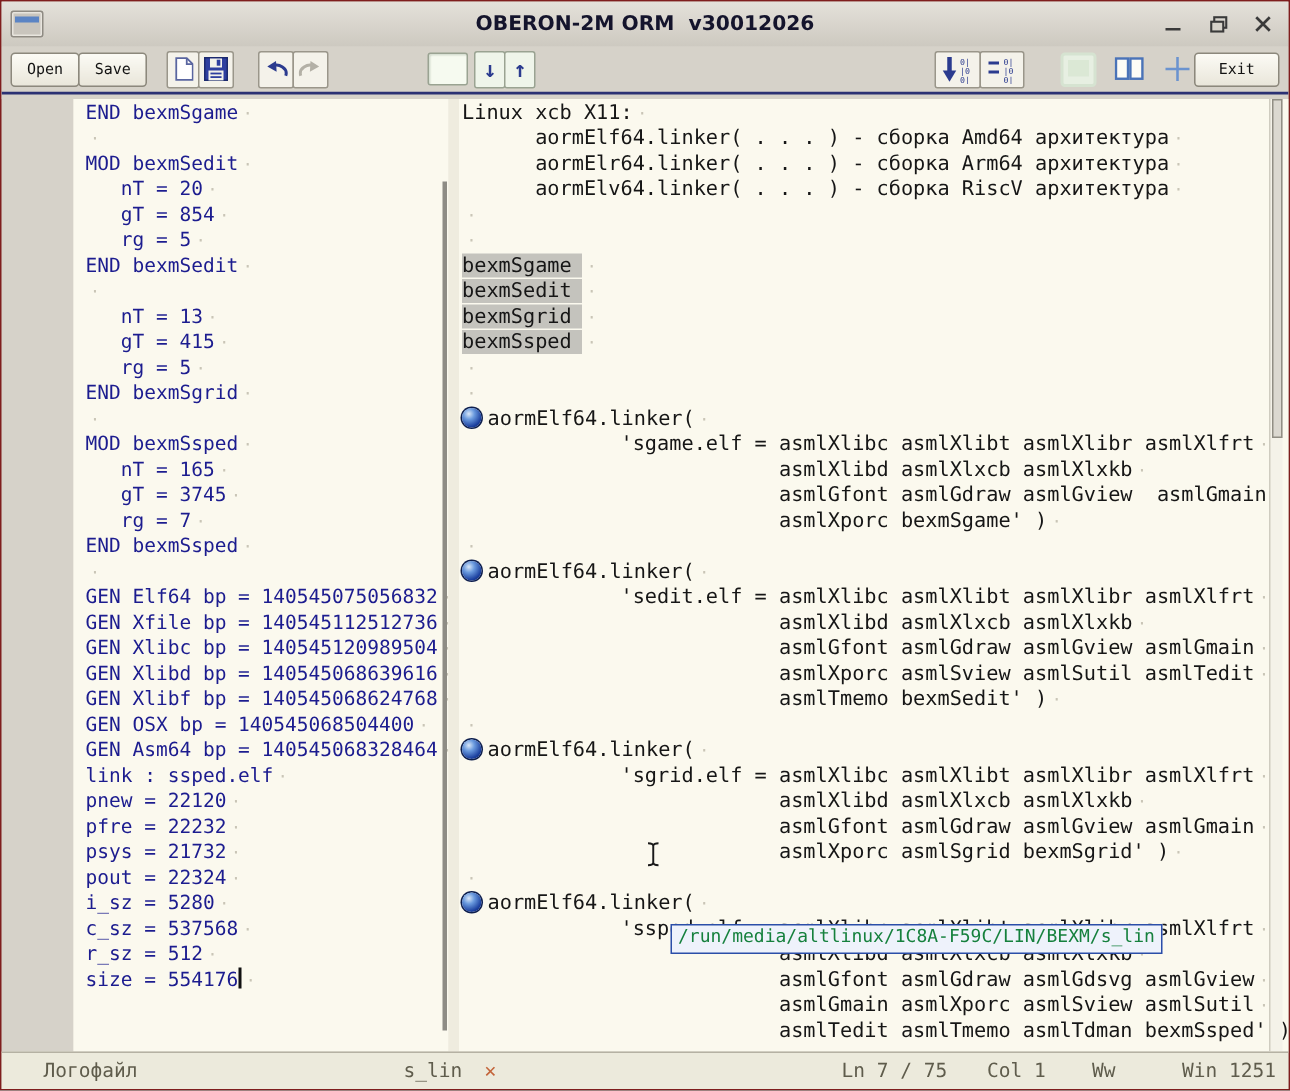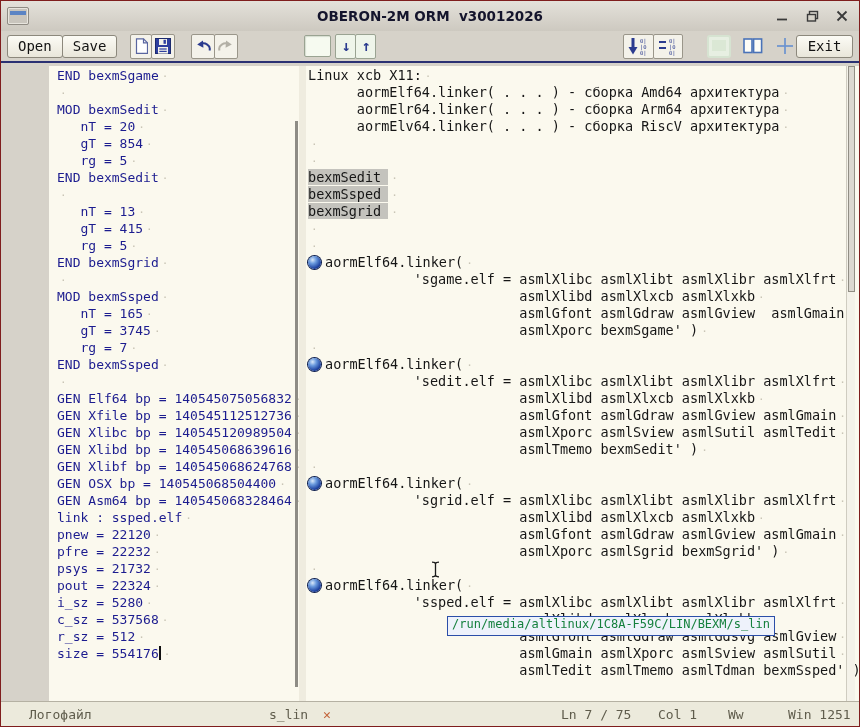--- a/index.html
+++ b/index.html
@@ -15,21 +15,21 @@
     background:#c9c5bd; border:1px solid #8f8b83; border-radius:2px; box-shadow:inset 0 0 0 1px #e8e5de; }
   .winicon .stripe { margin:3px 2px 0 2px; height:4px; background:#5b84c4; }
   .title { position:absolute; left:0; right:0; top:0; height:30px; line-height:30px;
     text-align:center; font-weight:bold; font-size:13.5px; color:#14142c; white-space:pre; }
   .winctrls { position:absolute; right:8px; top:0; height:30px; display:flex; align-items:center; gap:12px; }
   .wbtn { width:18px; height:18px; display:flex; align-items:center; justify-content:center; cursor:default; }
   
   .toolbar { position:relative; height:30px; background:#d6d2c9; display:flex; align-items:center; padding:0 6px; }
   .btn { height:23px; border:1px solid #8c887c; border-radius:3px;
     background:linear-gradient(#fcfbf5,#e9e6da); color:#121212;
-    font-family:"DejaVu Sans Mono", monospace; font-size:14px;
+    font-family:"DejaVu Sans Mono", monospace; font-size:10px;
     display:flex; align-items:center; justify-content:center; padding:0 10px; }
   .ibtn { height:25px; border:1px solid #9a968a; border-radius:2px; background:#f4f2ea;
     display:flex; align-items:center; justify-content:center; }
   .pair { margin-left:-1px; }
   .flat { border:none; background:transparent; }
   .mini-field { width:27px; height:22px; background:#f6faf0; border:1px solid #9aa392;
     border-radius:2px; box-shadow:inset 1px 1px 1px #d6ddd0; }
   .arrbtn { width:21px; height:25px; background:#eff5ea; border:1px solid #9aa392; border-radius:2px;
     color:#2b3b8f; font-family:"DejaVu Sans Mono", monospace; font-size:15px; font-weight:bold;
     display:flex; align-items:center; justify-content:center; }
@@ -216,23 +216,24 @@
     </div>
     <div class="pane gap"></div>
     <div class="pane right">
       <div>
           <div class="ln"><span class="txt">Linux xcb X11:</span></div>
           <div class="ln"><span class="txt">      aormElf64.linker( . . . ) - сборка Amd64 архитектура</span></div>
           <div class="ln"><span class="txt">      aormElr64.linker( . . . ) - сборка Arm64 архитектура</span></div>
           <div class="ln"><span class="txt">      aormElv64.linker( . . . ) - сборка RiscV архитектура</span></div>
           <div class="ln"><span class="txt"></span></div>
           <div class="ln"><span class="txt"></span></div>
+          <div class="ln"><span class="txt hl">bexmSgame</span></div>
           <div class="ln"><span class="txt hl">bexmSedit</span></div>
+          <div class="ln"><span class="txt hl">bexmSgrid</span></div>
           <div class="ln"><span class="txt hl">bexmSsped</span></div>
-          <div class="ln"><span class="txt hl">bexmSgrid</span></div>
           <div class="ln"><span class="txt"></span></div>
           <div class="ln"><span class="txt"></span></div>
           <div class="ln"><span class="bullet"></span><span class="txt">aormElf64.linker(</span></div>
           <div class="ln"><span class="txt">             'sgame.elf = asmlXlibc asmlXlibt asmlXlibr asmlXlfrt</span></div>
           <div class="ln"><span class="txt">                          asmlXlibd asmlXlxcb asmlXlxkb</span></div>
           <div class="ln"><span class="txt">                          asmlGfont asmlGdraw asmlGview  asmlGmain</span></div>
           <div class="ln"><span class="txt">                          asmlXporc bexmSgame' )</span></div>
           <div class="ln"><span class="txt"></span></div>
           <div class="ln"><span class="bullet"></span><span class="txt">aormElf64.linker(</span></div>
           <div class="ln"><span class="txt">             'sedit.elf = asmlXlibc asmlXlibt asmlXlibr asmlXlfrt</span></div>

